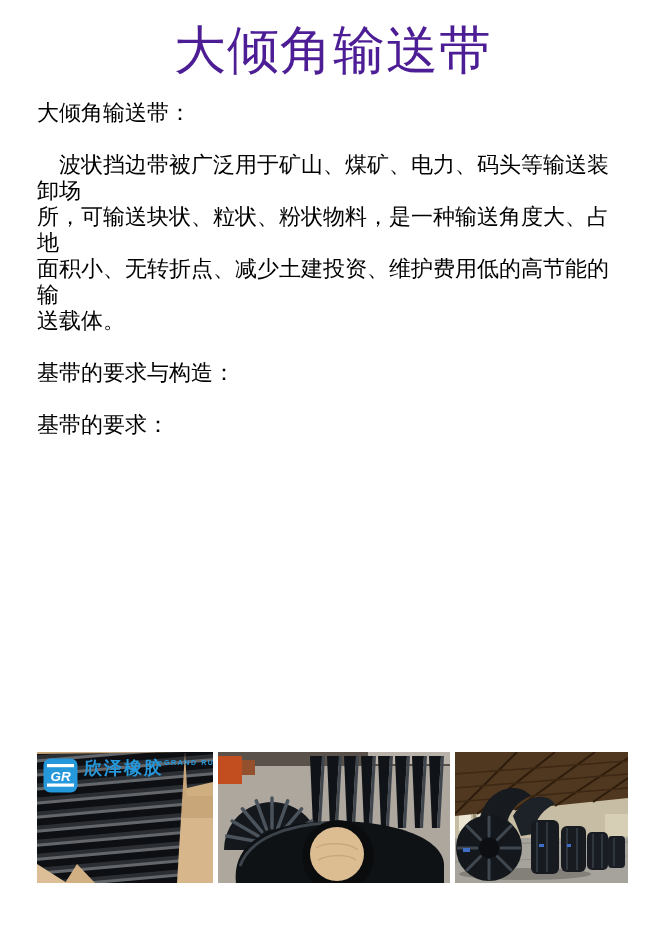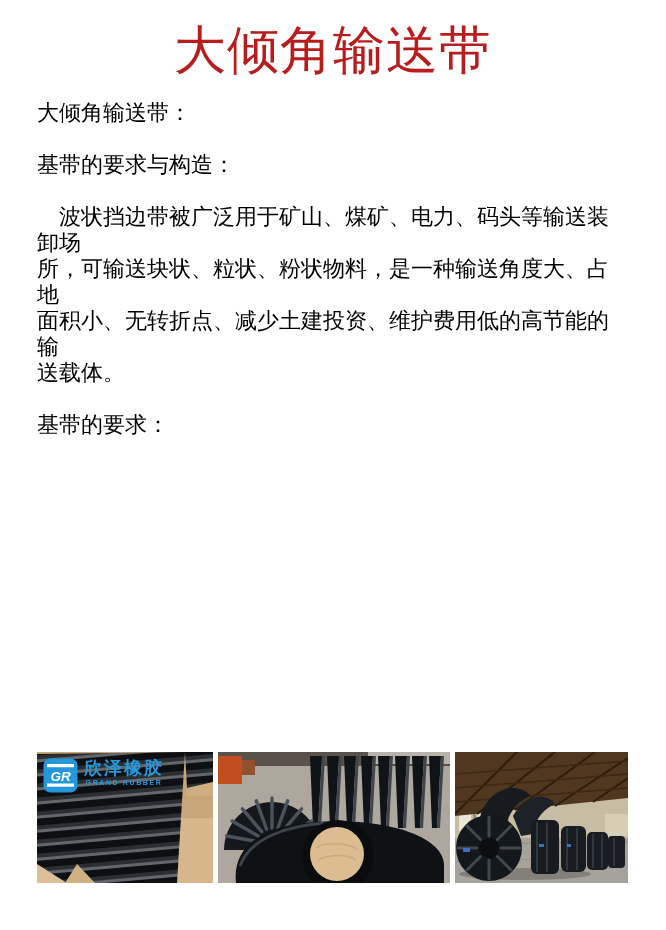--- a/index.html
+++ b/index.html
@@ -6,21 +6,21 @@
   .page{
     position:relative;width:666px;height:930px;margin:0 auto;
     background:#ffffff;overflow:hidden;
     font-family:"Liberation Sans","DejaVu Sans",sans-serif;
     color:#000000;
   }
   .title{
     position:absolute;top:18px;left:0;width:666px;
     margin:0;text-align:center;
     font-size:52px;line-height:64px;font-weight:normal;
-    letter-spacing:1px;color:#b91c1c;
+    letter-spacing:1px;color:#4c1d95;
   }
   .article{
     position:absolute;top:100px;left:37px;width:596px;
     font-size:22px;line-height:26px;color:#000;
   }
   .article p{
     margin:0 8px 26px 0;
     white-space:pre-line;
     letter-spacing:0;
   }
@@ -35,44 +35,44 @@
   .photo svg{display:block;width:100%;height:100%;}
   .photo-1{width:176px;}
   .photo-2{width:232px;}
   .photo-3{width:173px;}
   .logo{
     position:absolute;top:6px;left:6px;
     display:flex;align-items:flex-start;gap:6px;
   }
   .logo-badge{width:35px;height:47px;flex:none;}
   .logo-badge svg{width:35px;height:35px;display:block;}
-  .logo-words{display:flex;flex-direction:column;align-items:center;}
+  .logo-words{display:flex;flex-direction:row;}
   .brand-name{
     font-size:18px;line-height:20px;font-weight:bold;
     color:#2598dc;letter-spacing:2px;white-space:nowrap;
   }
   .brand-name-en{
     font-size:7px;line-height:9px;font-weight:bold;
     color:#2598dc;letter-spacing:1.6px;white-space:nowrap;
   }
 </style>
 </head>
 <body>
 
 <div class="page">
 
   <h1 class="title">大倾角输送带</h1>
 
   <div class="article">
     <p>大倾角输送带：</p>
-    <p>基带的要求与构造：</p>
     <p>　波状挡边带被广泛用于矿山、煤矿、电力、码头等输送装卸场
 所，可输送块状、粒状、粉状物料，是一种输送角度大、占地
 面积小、无转折点、减少土建投资、维护费用低的高节能的输
 送载体。</p>
+    <p>基带的要求与构造：</p>
     <p>基带的要求：</p>
   </div>
 
   <div class="gallery">
 
     <figure class="photo photo-1">
       <svg viewBox="0 0 176 131" preserveAspectRatio="none">
         <defs>
           <pattern id="ph1ribs" width="176" height="14" patternUnits="userSpaceOnUse" patternTransform="rotate(-5 88 65)">
             <rect width="176" height="14" fill="#121417"></rect>

